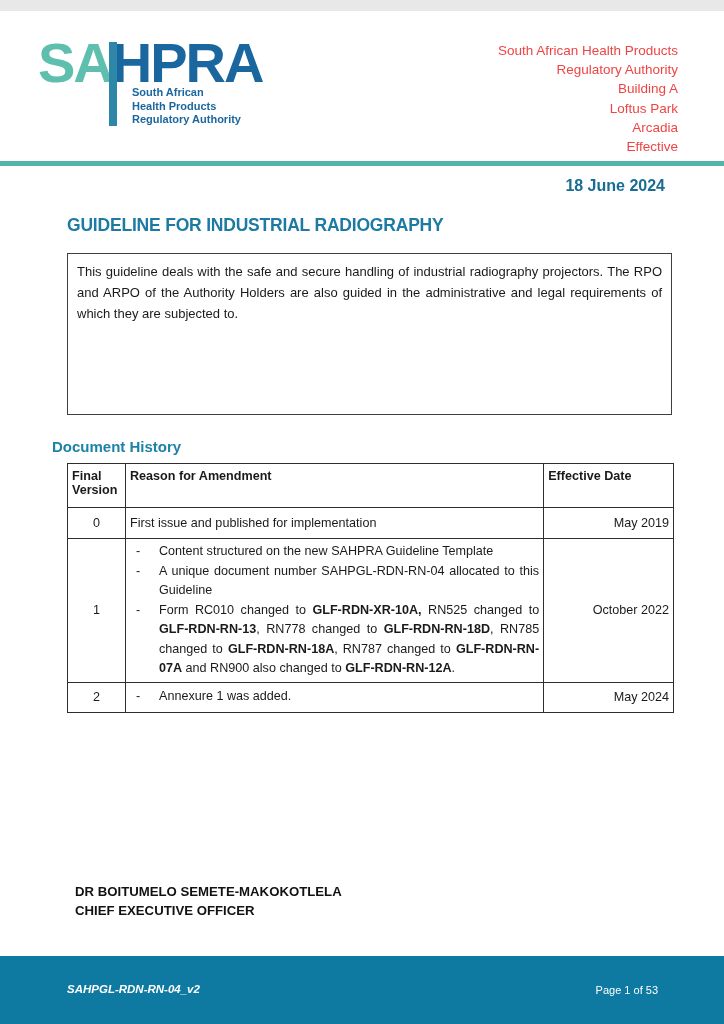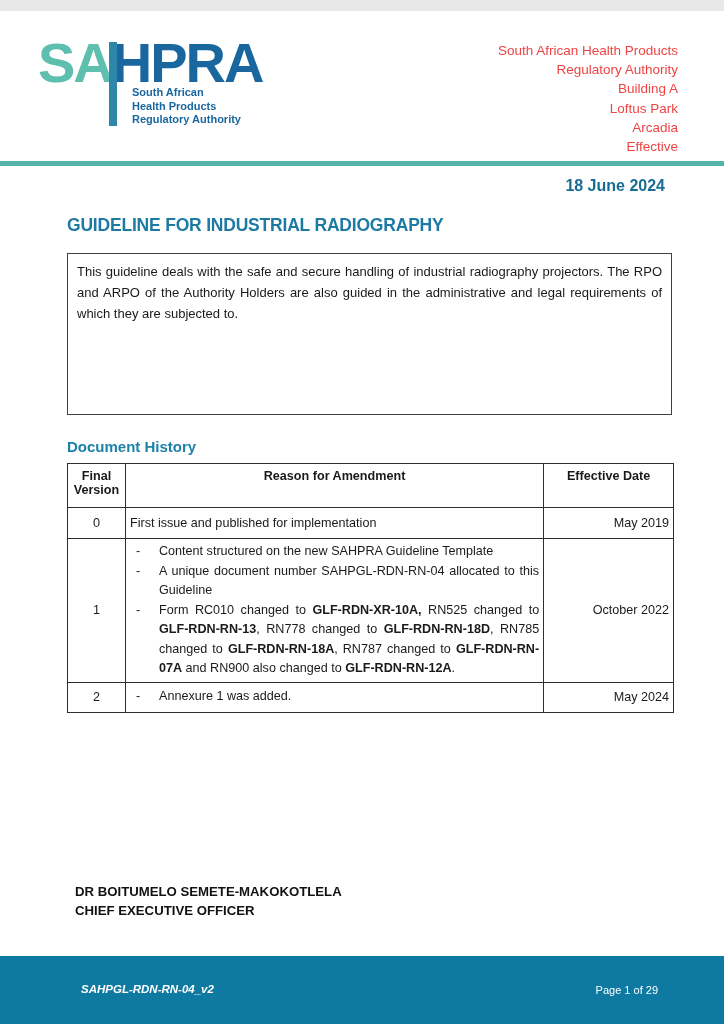--- a/index.html
+++ b/index.html
@@ -33,51 +33,51 @@
   
   .summary-box {
     position: absolute; left: 67px; top: 242px; width: 605px; height: 162px;
     border: 1.5px solid #3f3f3f;
     padding: 7px 9px;
     font-size: 13px; line-height: 21px;
     text-align: justify;
   }
 
   
-  .history-heading { position: absolute; left: 67px; top: 427px; font-size: 15px; font-weight: 700; color: #1d82a8; }
+  .history-heading { position: absolute; left: 52px; top: 427px; font-size: 15px; font-weight: 700; color: #1d82a8; }
 
   .history-table {
     position: absolute; left: 67px; top: 452px; width: 607px;
     border-collapse: collapse;
     font-size: 12.6px;
     color: #1a1a1a;
   }
   .history-table td, .history-table th { border: 1.4px solid #2e2e2e; padding: 3px 4px; }
-  .history-table th { font-weight: 700; text-align: center; vertical-align: top; padding-top: 5px; }
+  .history-table th { font-weight: 700; text-align: left; vertical-align: top; padding-top: 5px; }
   .col-version { width: 58px; }
   .col-reason  { width: 419px; }
   .col-date    { width: 130px; }
   .hdr-row { height: 44px; }
   .row-0 { height: 31px; }
   .row-1 { height: 121px; }
   .row-2 { height: 30px; }
   .cell-version { text-align: center; vertical-align: middle; }
   .cell-date    { text-align: right; vertical-align: middle; }
   .cell-reason-plain { vertical-align: middle; padding-left: 15px; }
   .cell-reason-list  { vertical-align: middle; padding: 4px 6px 4px 16px; }
   .hitem { position: relative; padding-left: 29px; text-align: justify; line-height: 19.5px; }
   .hitem .dash { position: absolute; left: 6px; }
   .hitem b { font-weight: 700; }
 
   
   .signature { position: absolute; left: 75px; top: 872px; font-size: 13.2px; font-weight: 700; line-height: 18.5px; color: #121212; }
 
   
   .footer-bar { position: absolute; left: 0; top: 945px; width: 724px; height: 79px; background: #0e79a1; }
-  .footer-doc  { position: absolute; left: 81px; top: 27px; color: #ffffff; font-size: 11.5px; font-weight: 700; font-style: italic; }
+  .footer-doc  { position: absolute; left: 67px; top: 27px; color: #ffffff; font-size: 11.5px; font-weight: 700; font-style: italic; }
   .footer-page { position: absolute; right: 66px; top: 28px; color: #ffffff; font-size: 11px; }
 </style>
 </head>
 <body>
 
 <div class="page">
 
   <div class="logo">
     <div class="logo-word"><span class="logo-sa">SA</span><span class="logo-hpra">HPRA</span></div>
     <div class="logo-bar"></div>
@@ -140,16 +140,16 @@
   </tbody>
     </table>
 
   <div class="signature">
     <div>DR BOITUMELO SEMETE-MAKOKOTLELA</div>
     <div>CHIEF EXECUTIVE OFFICER</div>
   </div>
 
   <div class="footer-bar">
     <div class="footer-doc">SAHPGL-RDN-RN-04_v2</div>
-    <div class="footer-page">Page 1 of 29</div>
+    <div class="footer-page">Page 1 of 53</div>
   </div>
 
 </div>
 
 </body></html>

